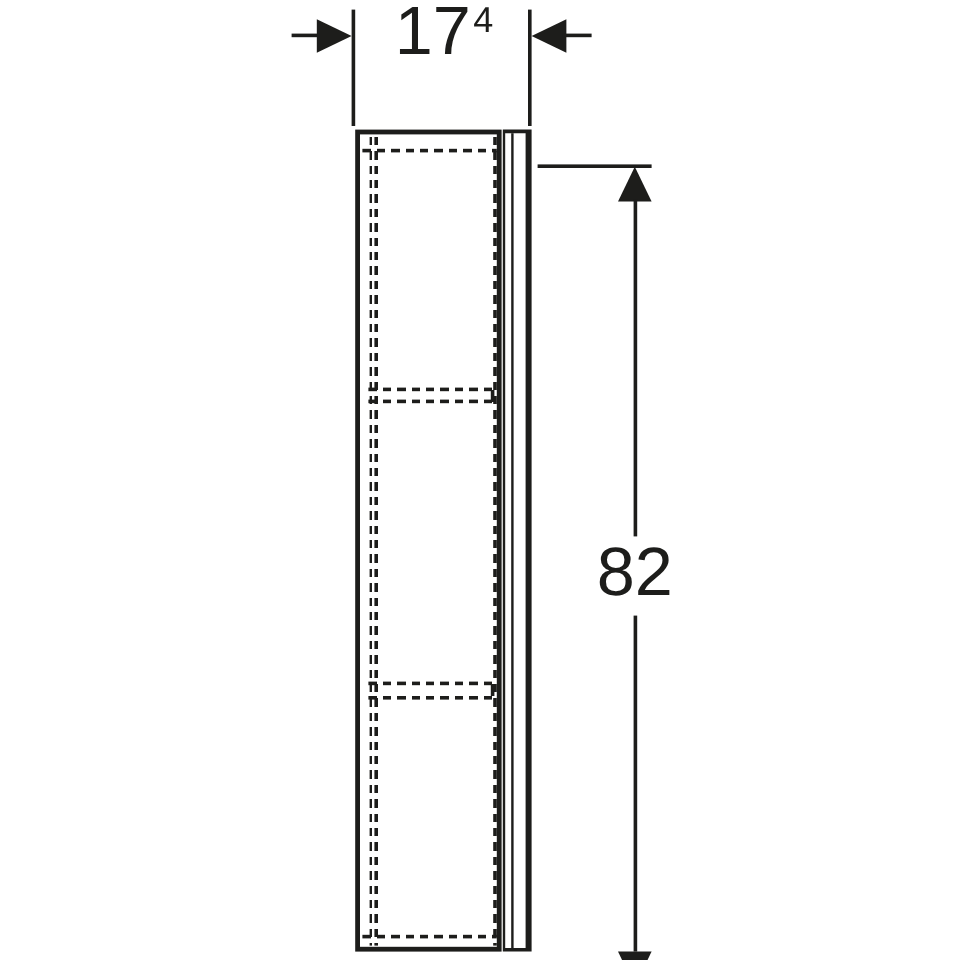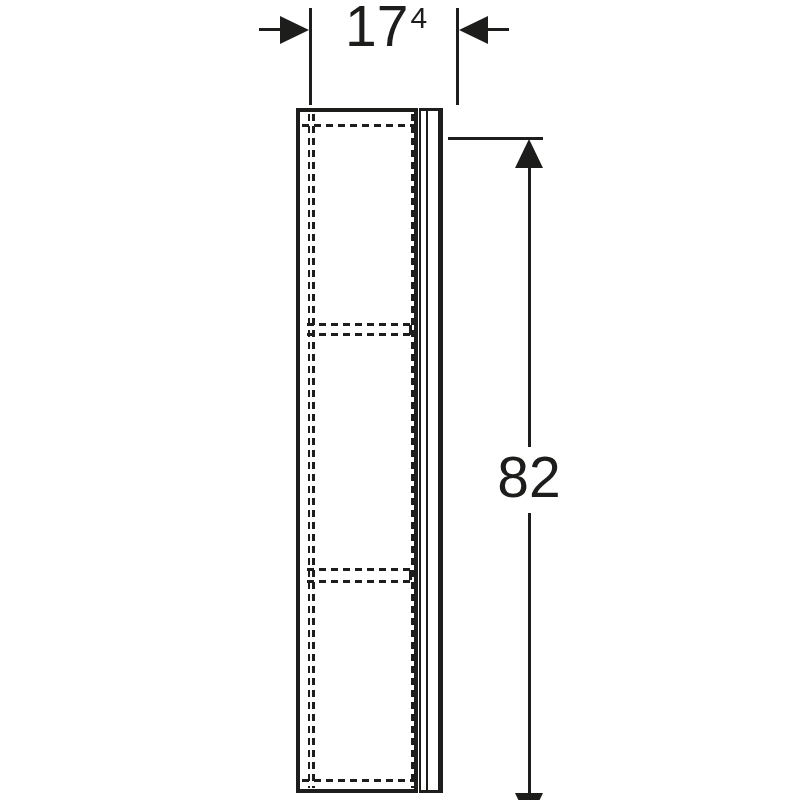--- a/index.html
+++ b/index.html
@@ -46,21 +46,21 @@
   }
   .width-label{display:flex;align-items:flex-start;}
   .width-label .sup{font-size:30px;line-height:1;margin-top:5px;margin-left:2px;}
   .height-label{text-align:center;}
 </style>
 </head>
 <body>
 
 <div class="canvas">
 
-  <div class="abs" style="left:16px;top:0;width:772px;height:106px;">
+  <div class="abs" style="left:0;top:0;width:772px;height:106px;">
     <div class="abs vline" style="left:293px;top:8px;height:97px;"></div>
     <div class="abs vline" style="left:440px;top:8px;height:97px;"></div>
 
     <div class="abs hline" style="left:243px;top:28px;width:24px;"></div>
     <div class="abs arr arr-right" style="left:264px;top:16px;"></div>
 
     <div class="abs arr arr-left" style="left:443px;top:16px;"></div>
     <div class="abs hline" style="left:469px;top:28px;width:24px;"></div>
 
     <div class="abs dim-label width-label" style="left:329px;top:-2px;">

